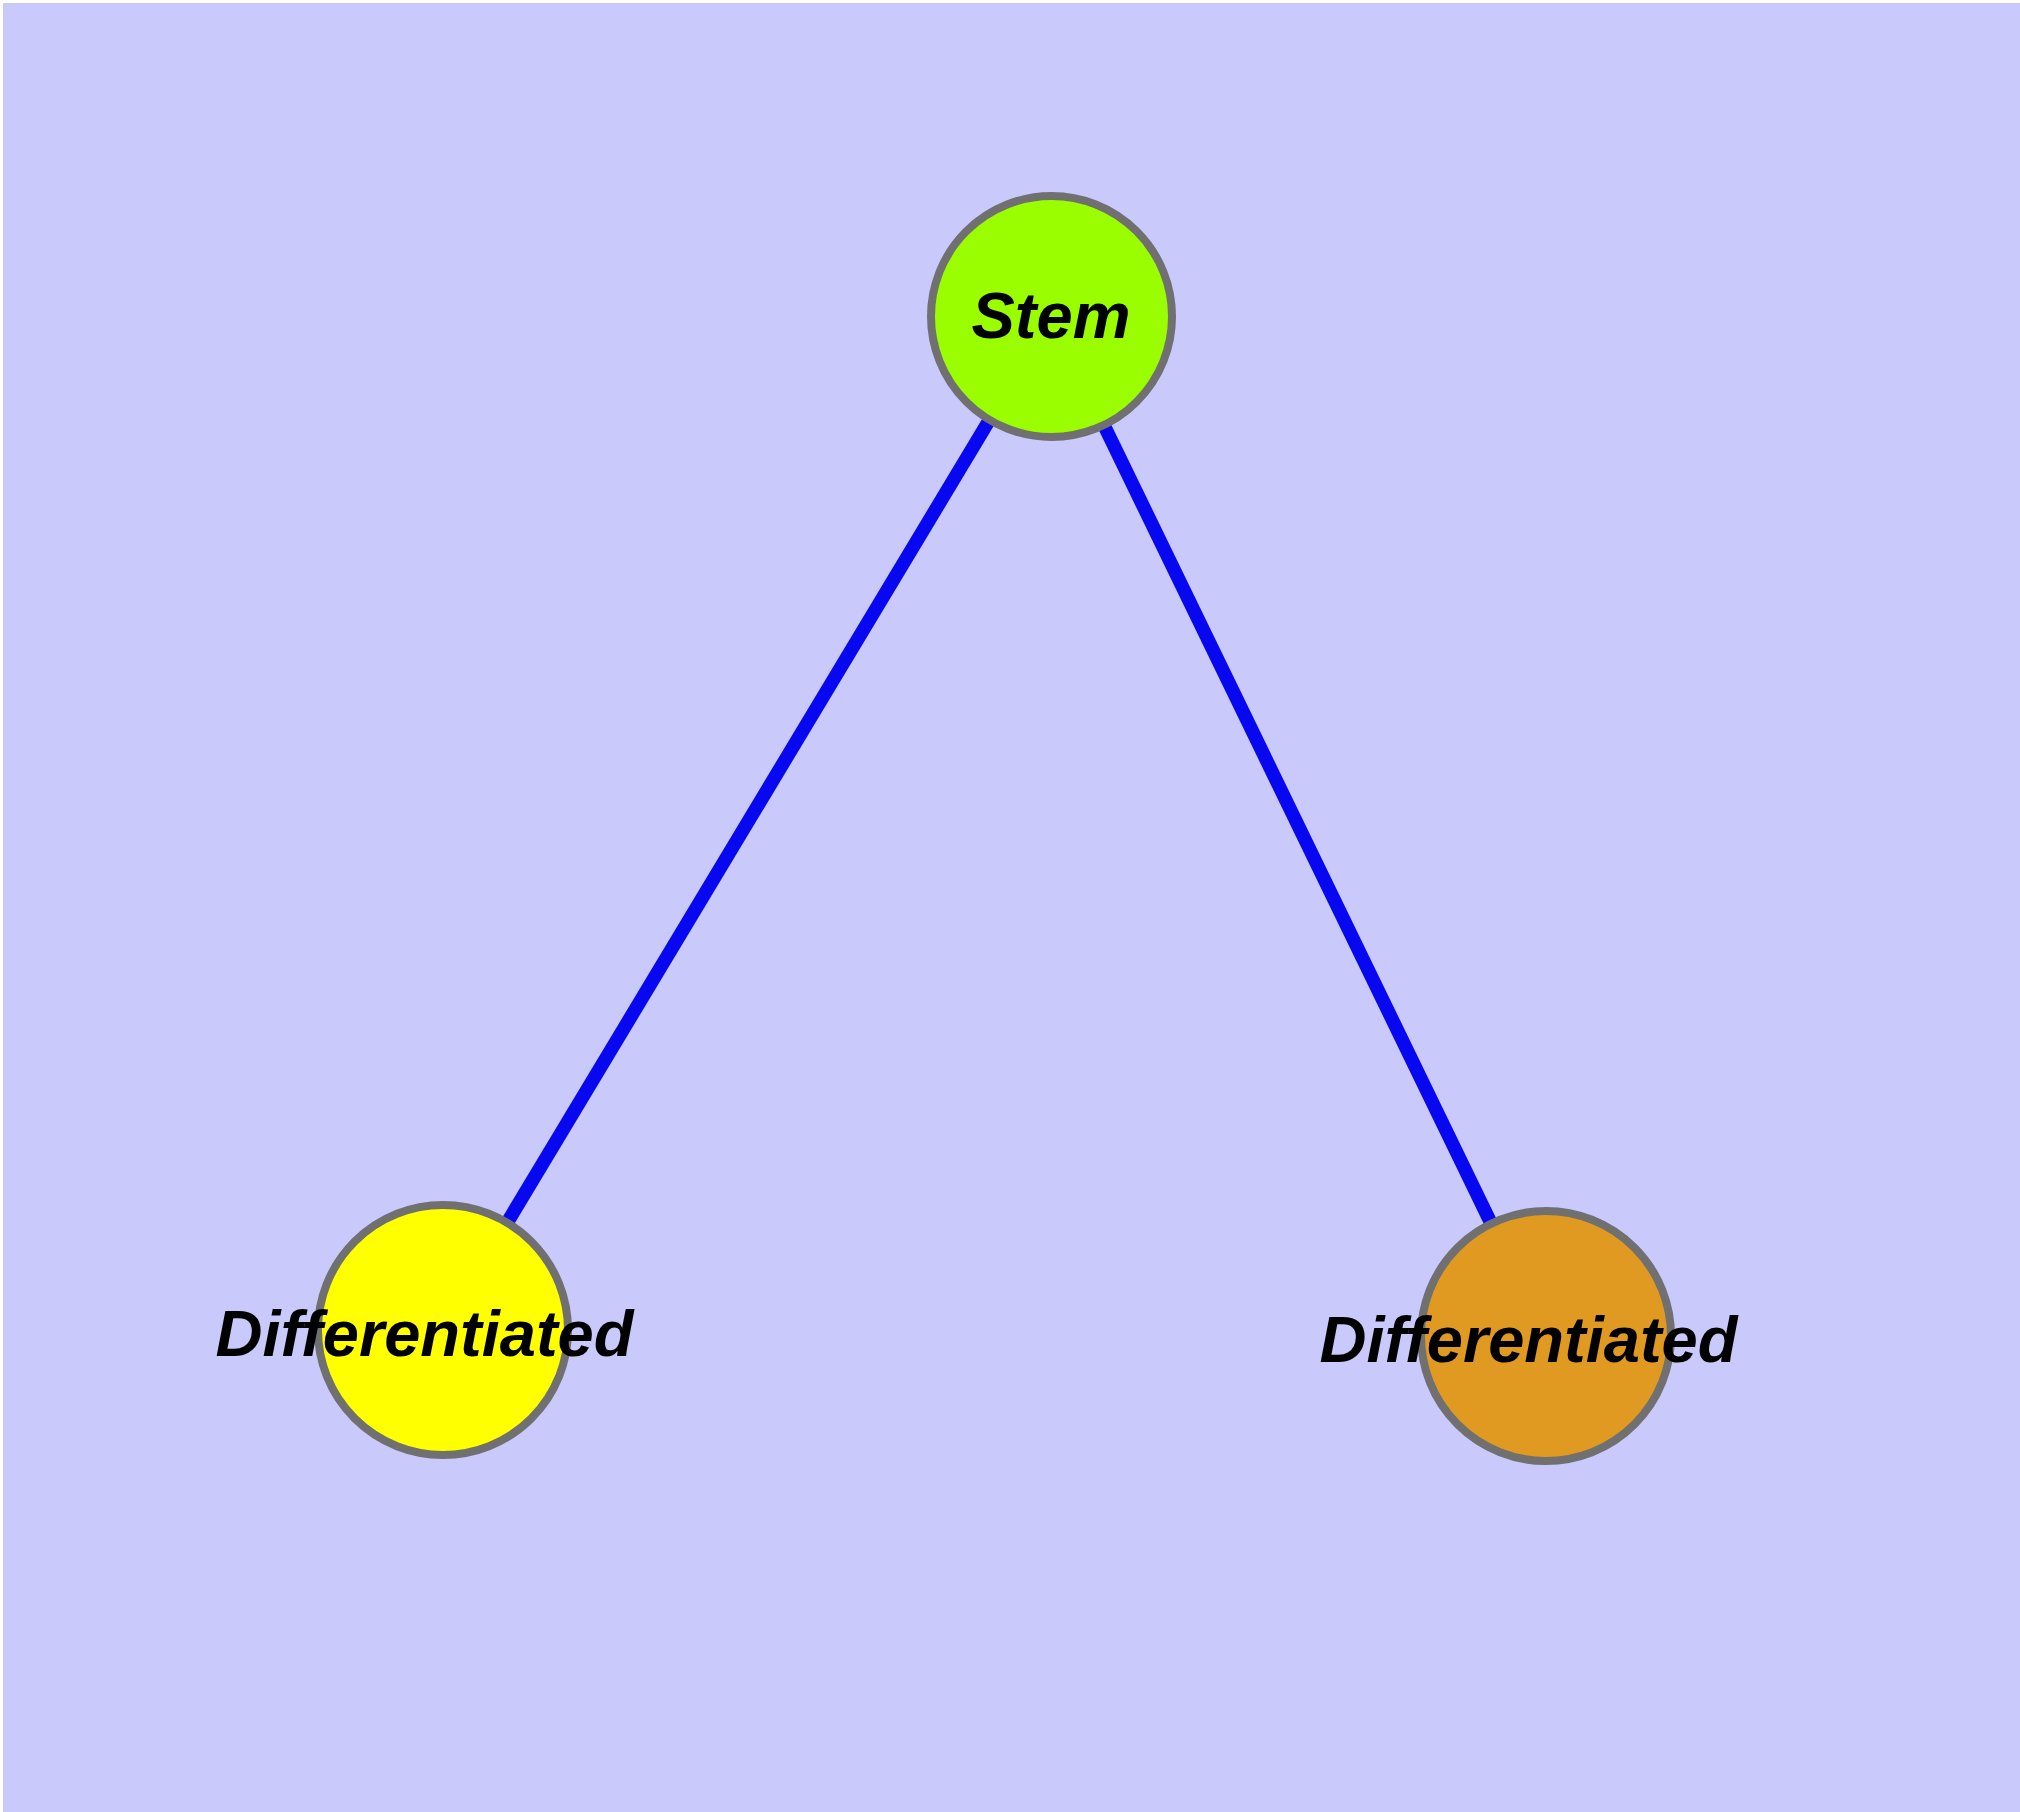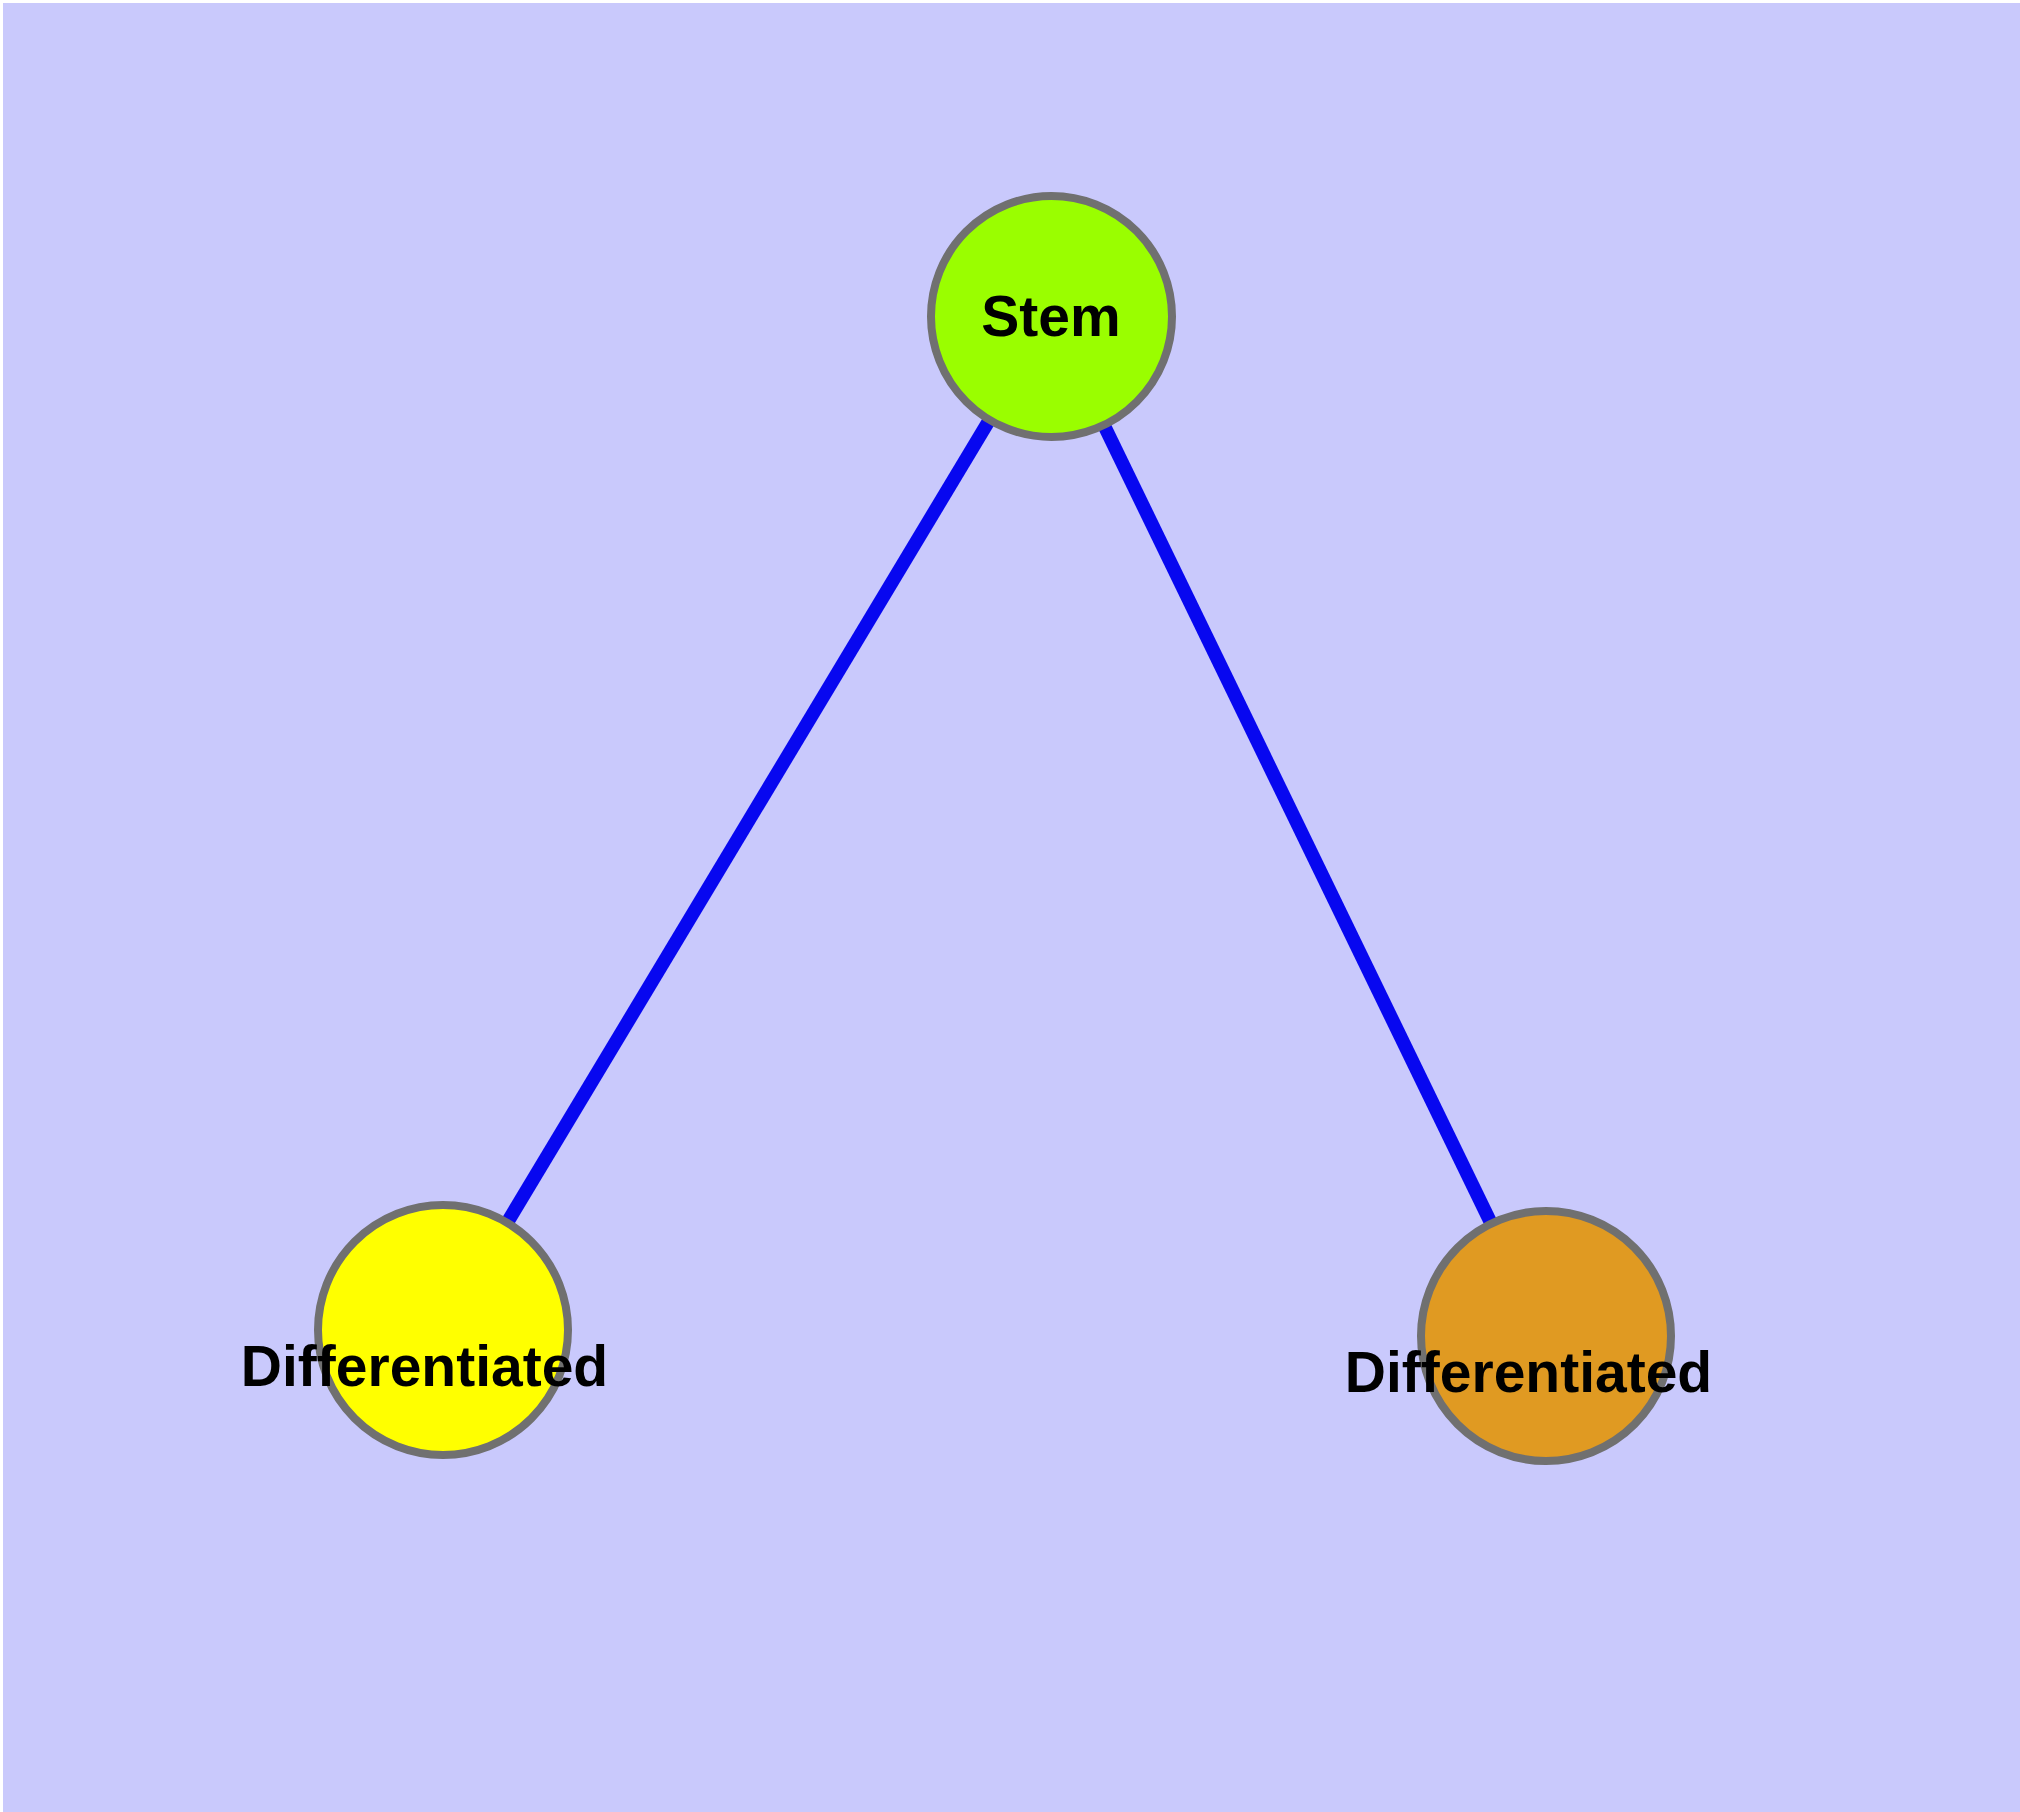--- a/index.html
+++ b/index.html
@@ -44,31 +44,31 @@
     height: 258px;
   }
   .node-type-b {
     left: 1414px;
     top: 1204px;
     width: 258px;
     height: 258px;
   }
   .node-label {
     font-weight: bold;
-    font-size: 57px;
+    font-size: 65px;
     line-height: 96px;
     color: #000000;
     text-align: right;
     white-space: nowrap;
+    font-style: italic;
   }
   .floating-label {
     position: absolute;
     transform: translate(-50%, -50%);
     z-index: 3;
-    margin-top: 32px;
   }
   .label-a {
     left: 422px;
     top: 1331px;
   }
   .label-b {
     left: 1526px;
     top: 1337px;
   }
   .label-line {

